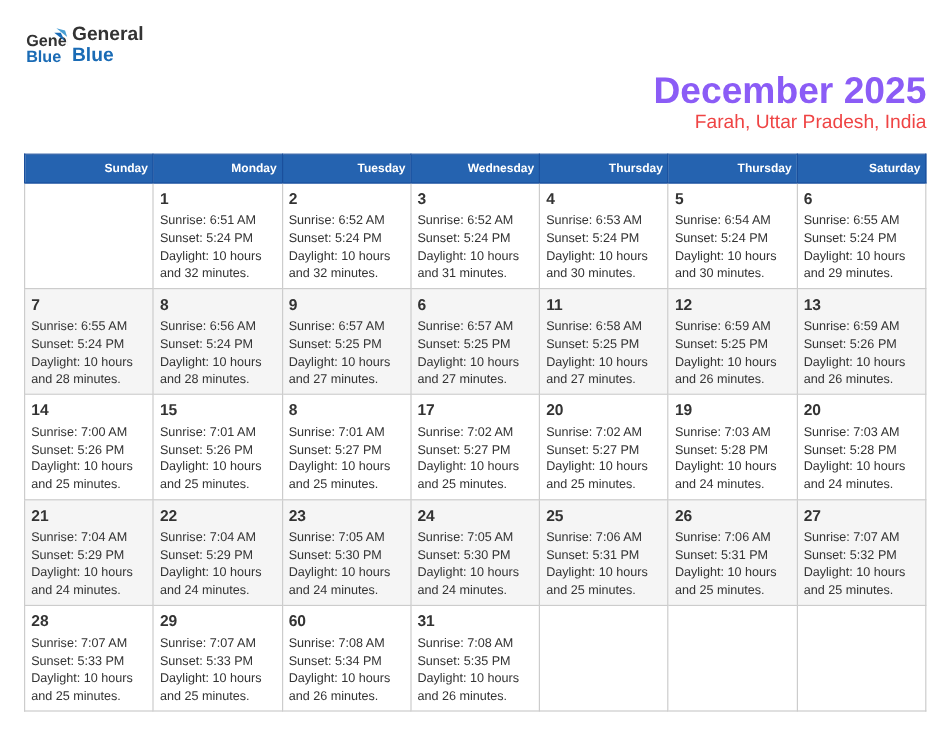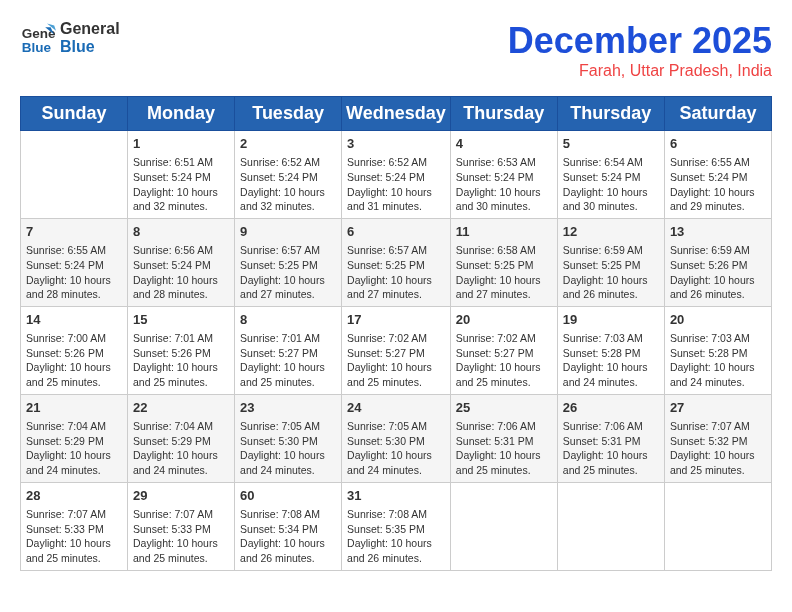--- a/index.html
+++ b/index.html
@@ -22,39 +22,40 @@
       gap: 4px;
     }
     .logo-icon {
       width: 36px;
       height: 36px;
     }
     .title-section {
       text-align: right;
     }
     .calendar-title {
-      font-size: 36px;
+      font-size: 31px;
       font-weight: bold;
-      color: #1d4ed8;
+      color: #8b5cf6;
+      margin-top: 38px;
     }
     .calendar-subtitle {
       font-size: 16px;
       color: #ef4444;
     }
     table {
       width: 100%;
       border-collapse: collapse;
       font-size: 11px;
     }
     thead tr th {
       background-color: #2563b0;
       color: #fff;
       padding: 6px 4px;
-      text-align: center;
-      font-size: 18px;
+      text-align: right;
+      font-size: 10px;
       font-weight: bold;
       border: 1px solid #1a4f9c;
     }
     tbody tr td {
       border: 1px solid #ccc;
       vertical-align: top;
       padding: 4px 5px;
       height: 80px;
       width: 107px;
       color: #333;

